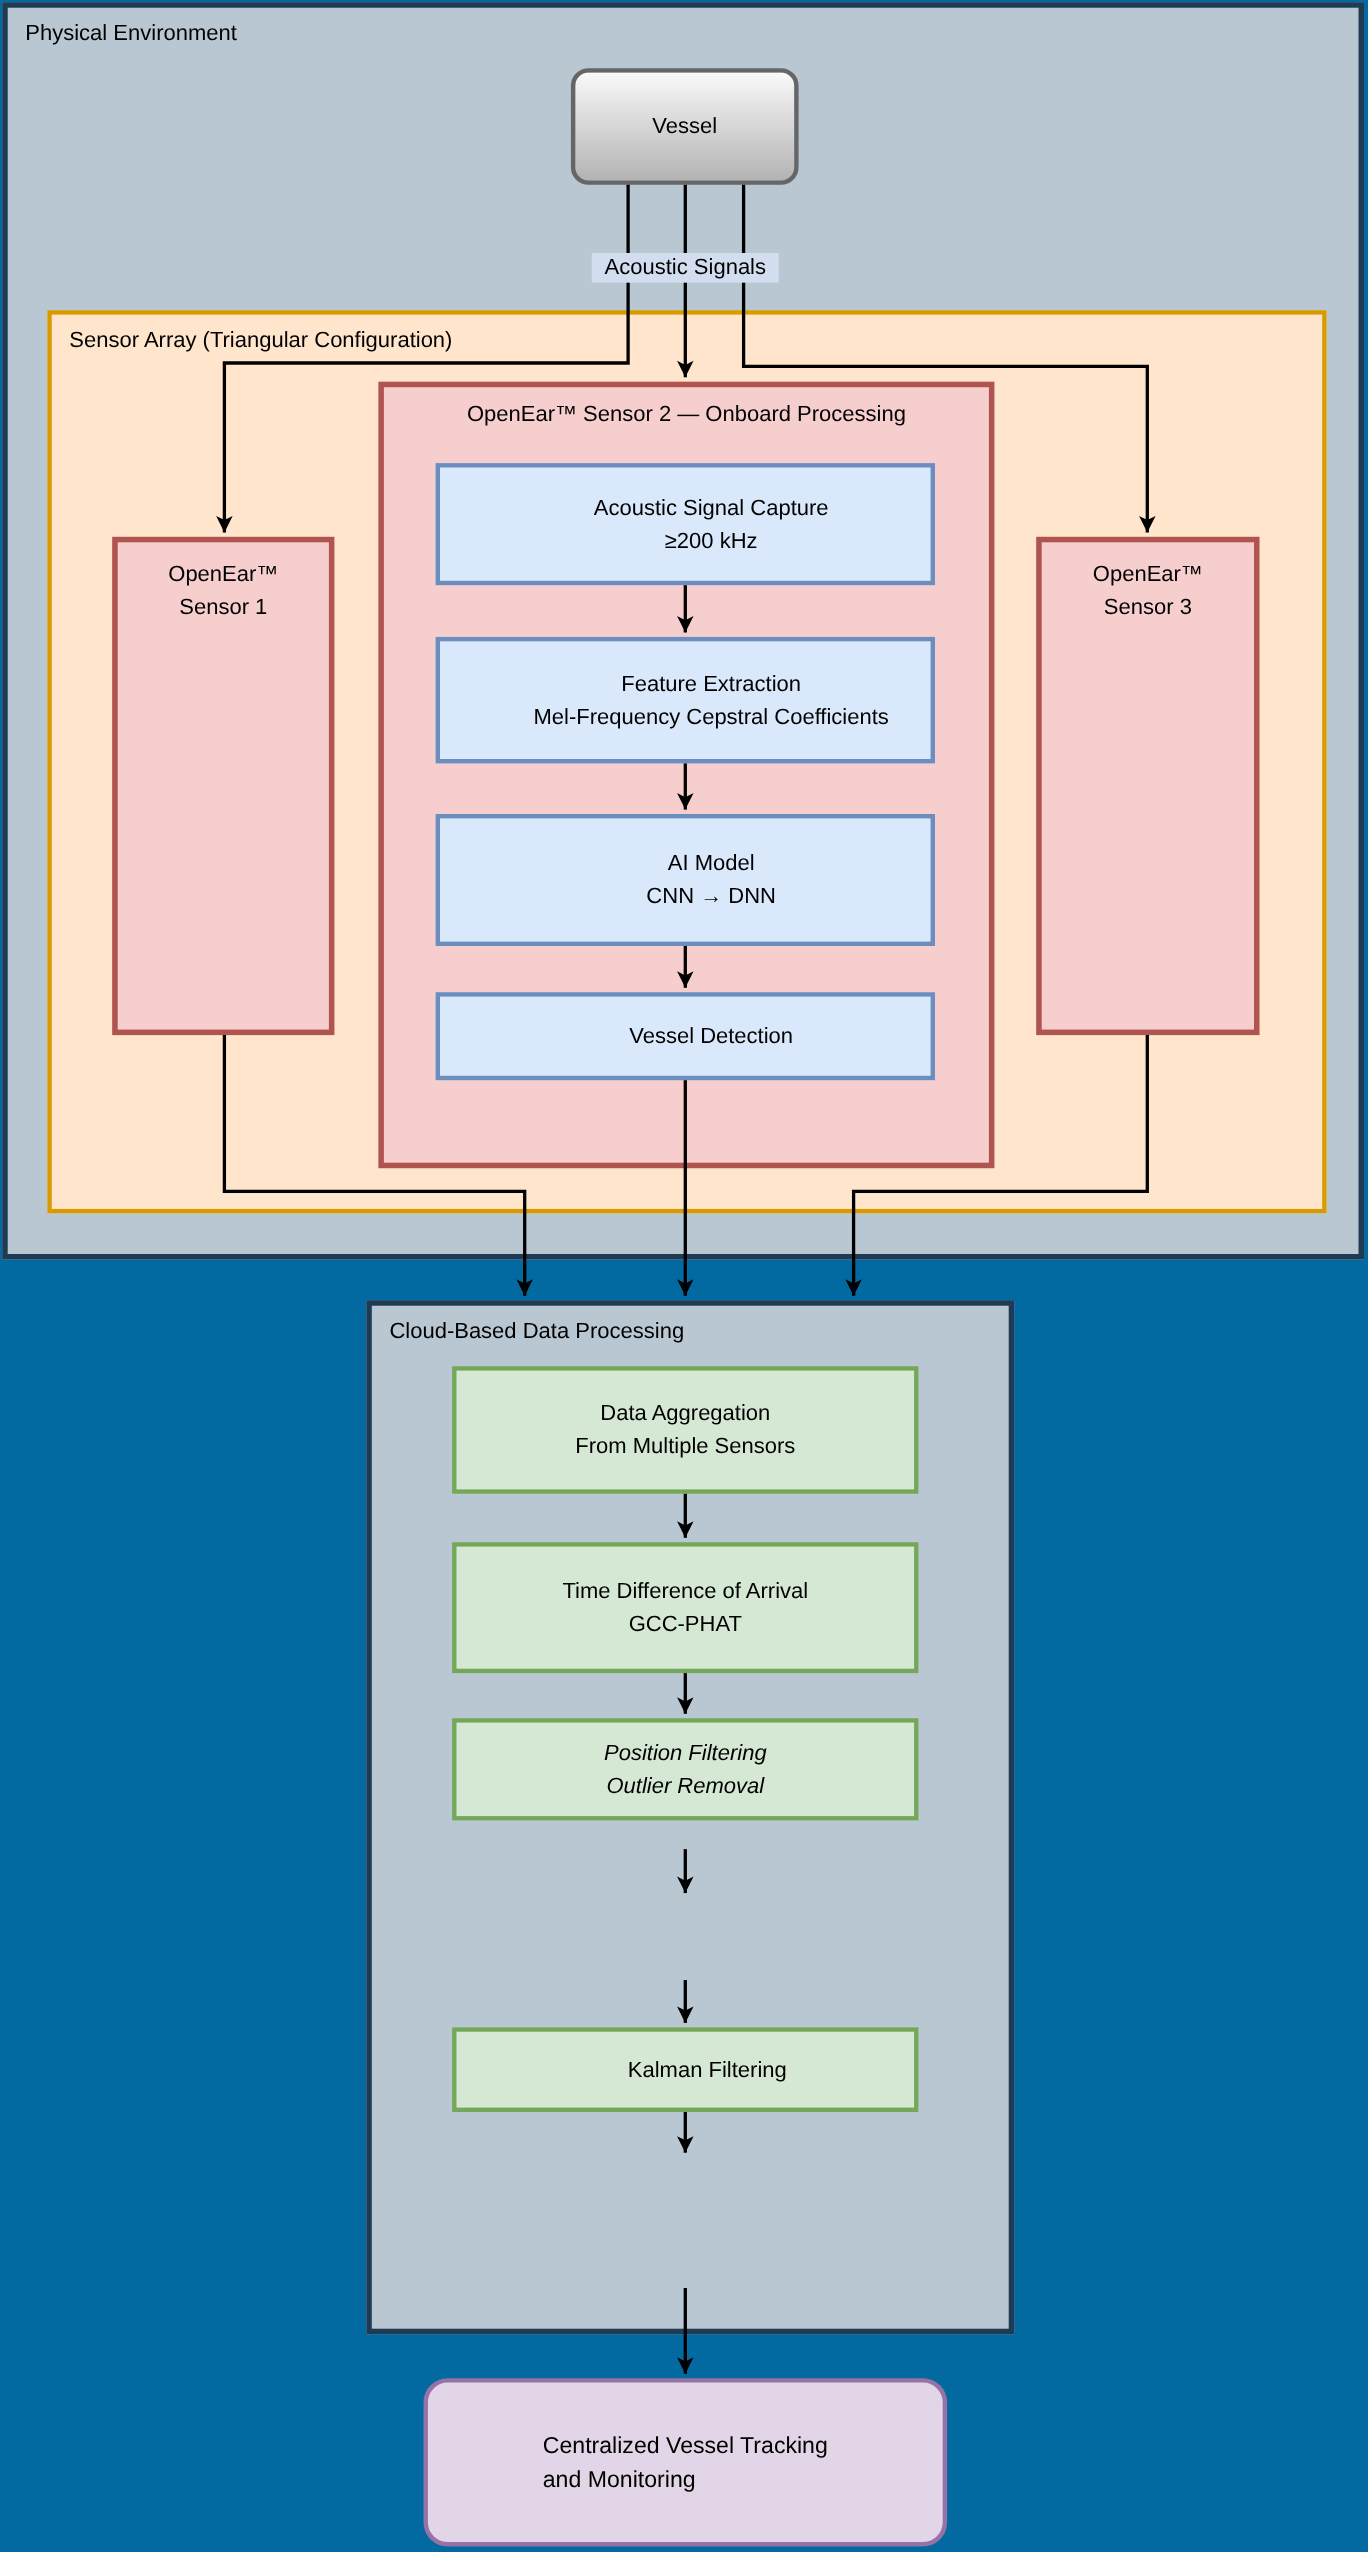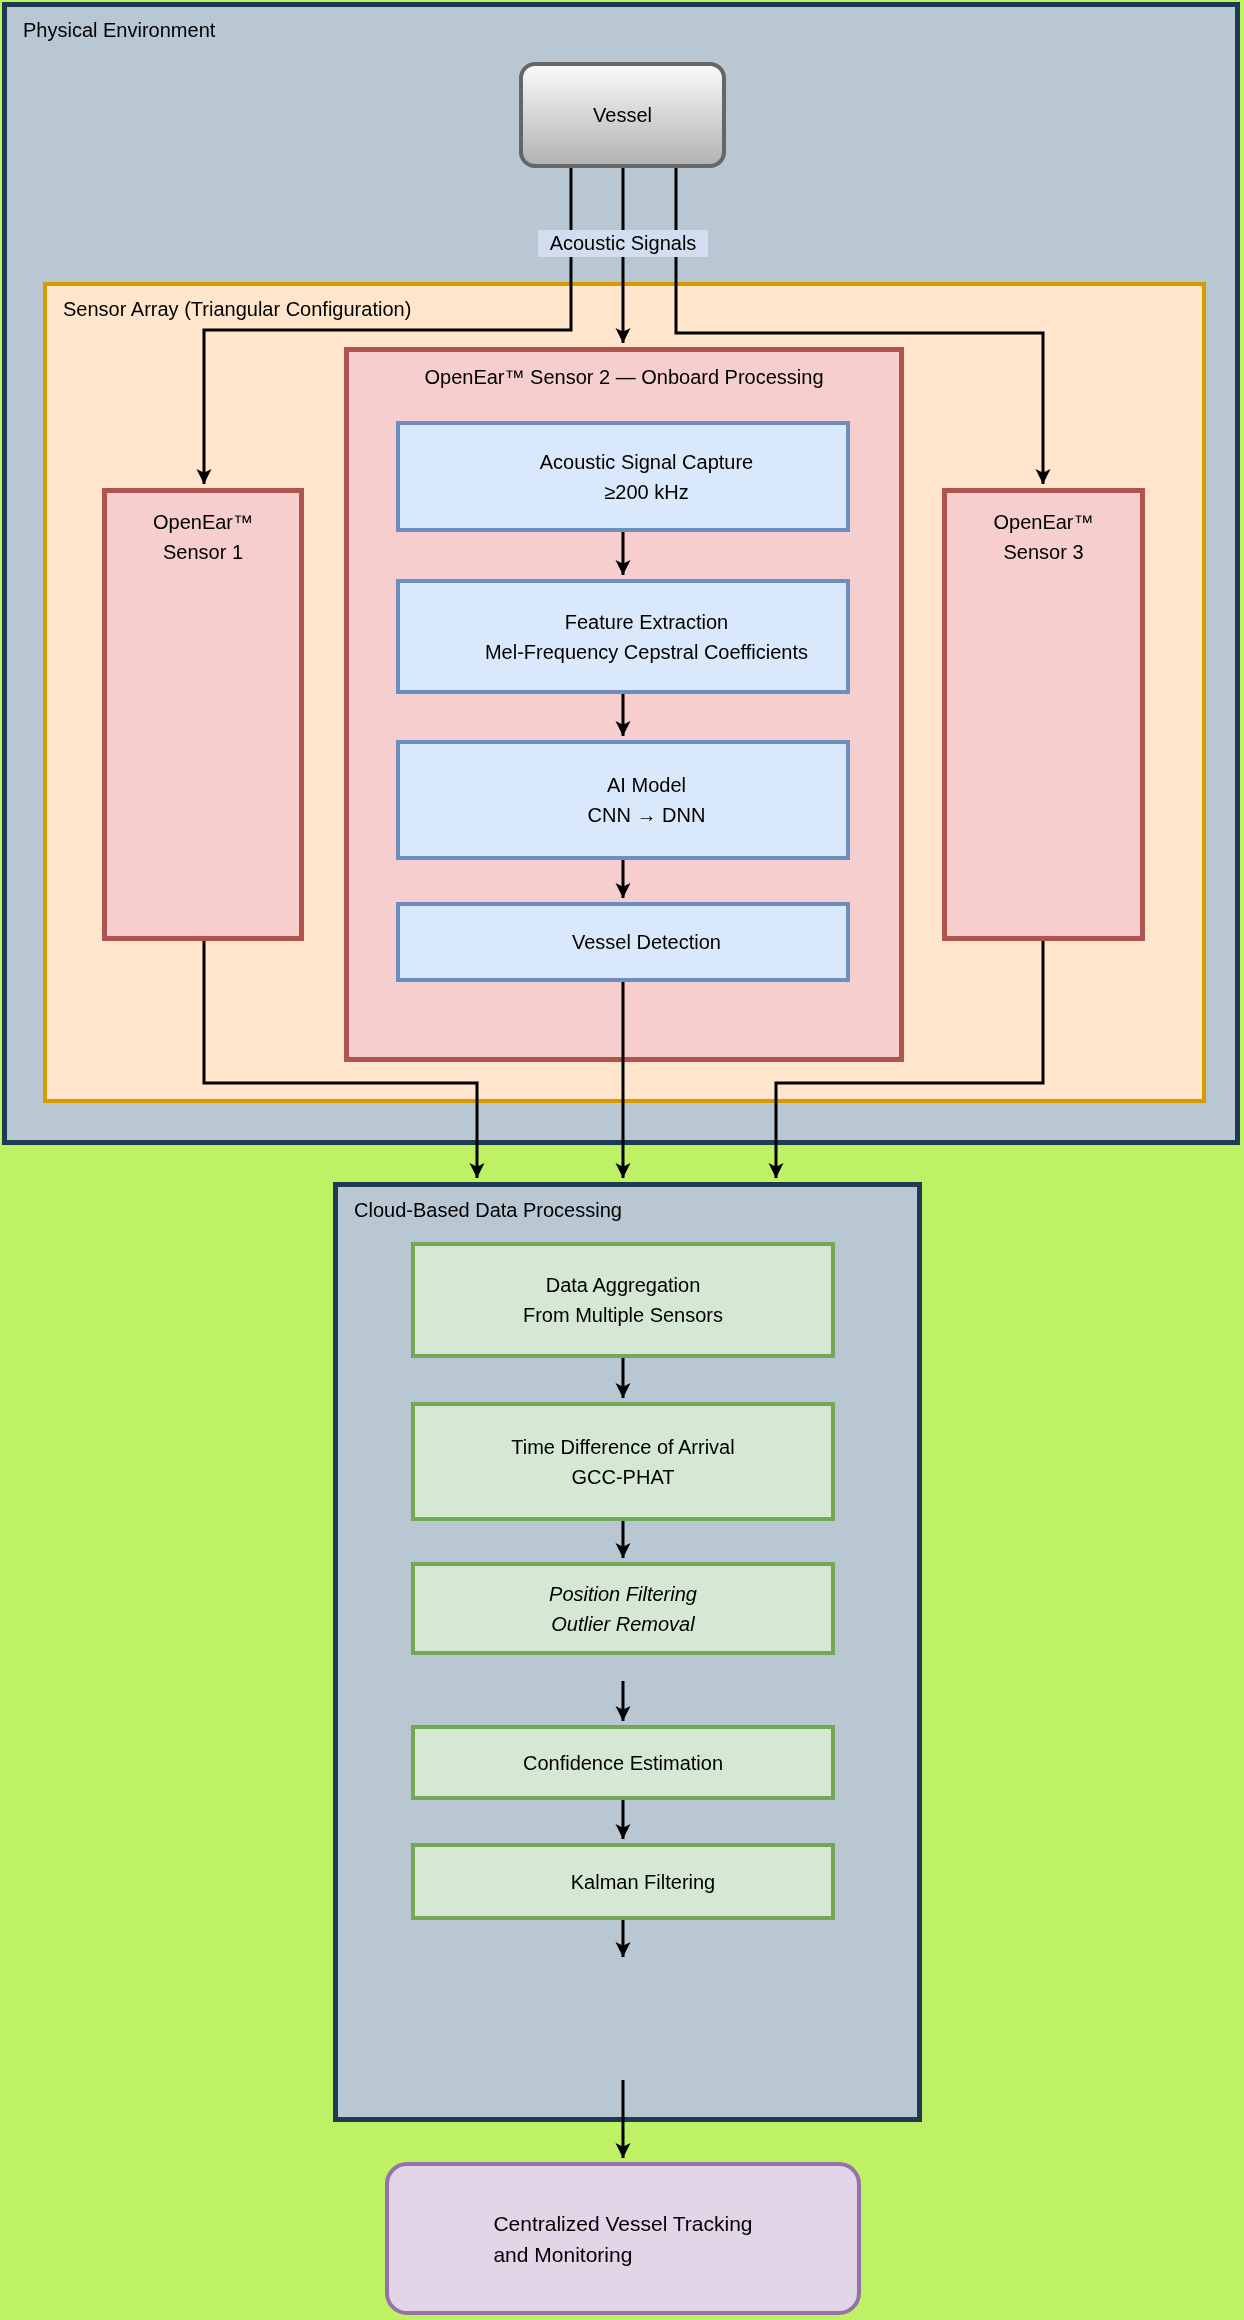--- a/index.html
+++ b/index.html
@@ -1,19 +1,19 @@
 <!DOCTYPE html>
 <html style="--env_fill: #b9c7d2; --env_border: #1f3b54; --array_fill: #ffe5cb; --array_border: #d79b00; --sensor_fill: #f6cecd; --sensor_border: #b05450; --process_fill: #dae8fc; --process_border: #6c8ebf; --cloud_fill: #b9c7d2; --cloud_border: #1f3b54; --green_fill: #d5e8d4; --green_border: #74a75a; --output_fill: #e1d5e7; --output_border: #9673a6; --vessel_fill_top: #f9f9f9; --vessel_fill_bottom: #b3b3b3; --vessel_border: #666666; --signal_label_bg: #d2def0; --wire: #000000;"><head>
 <meta charset="utf-8">
 <style>
   html,body{margin:0;padding:0;background:#ffffff;}
   #canvas{
     position:relative;
     width:1244px;height:2320px;
-    background:#bef264;
+    background:#0369a1;
     font-family:"Liberation Sans","DejaVu Sans",sans-serif;
     color:#000;
     overflow:hidden;
   }
   .abs{position:absolute;box-sizing:border-box;}
   .lbl{white-space:pre-line;}
 
   
   .env{
     background:var(--env_fill,#b9c7d2);
@@ -148,23 +148,20 @@
 From Multiple Sensors</span>
   </div>
   <div class="abs step green-step" style="left:411px;top:1402px;width:424px;height:119px;">
     <span class="lbl">Time Difference of Arrival
 GCC-PHAT</span>
   </div>
   <div class="abs step green-step" style="left:411px;top:1562px;width:424px;height:93px;font-style:italic;">
     <span class="lbl">Position Filtering
 Outlier Removal</span>
   </div>
-  <div class="abs step green-step" style="left:411px;top:1725px;width:424px;height:75px;">
-    <span class="lbl">Confidence Estimation</span>
-  </div>
   <div class="abs step green-step" style="left:411px;top:1843px;width:424px;height:77px;padding-left:40px;">
     <span class="lbl">Kalman Filtering</span>
   </div>
 
   <div class="abs output" style="left:385px;top:2162px;width:476px;height:153px;">
     <span class="lbl">Centralized Vessel Tracking
 and Monitoring</span>
   </div>
 
   <svg id="wires" width="1244" height="2320" viewBox="0 0 1244 2320">

